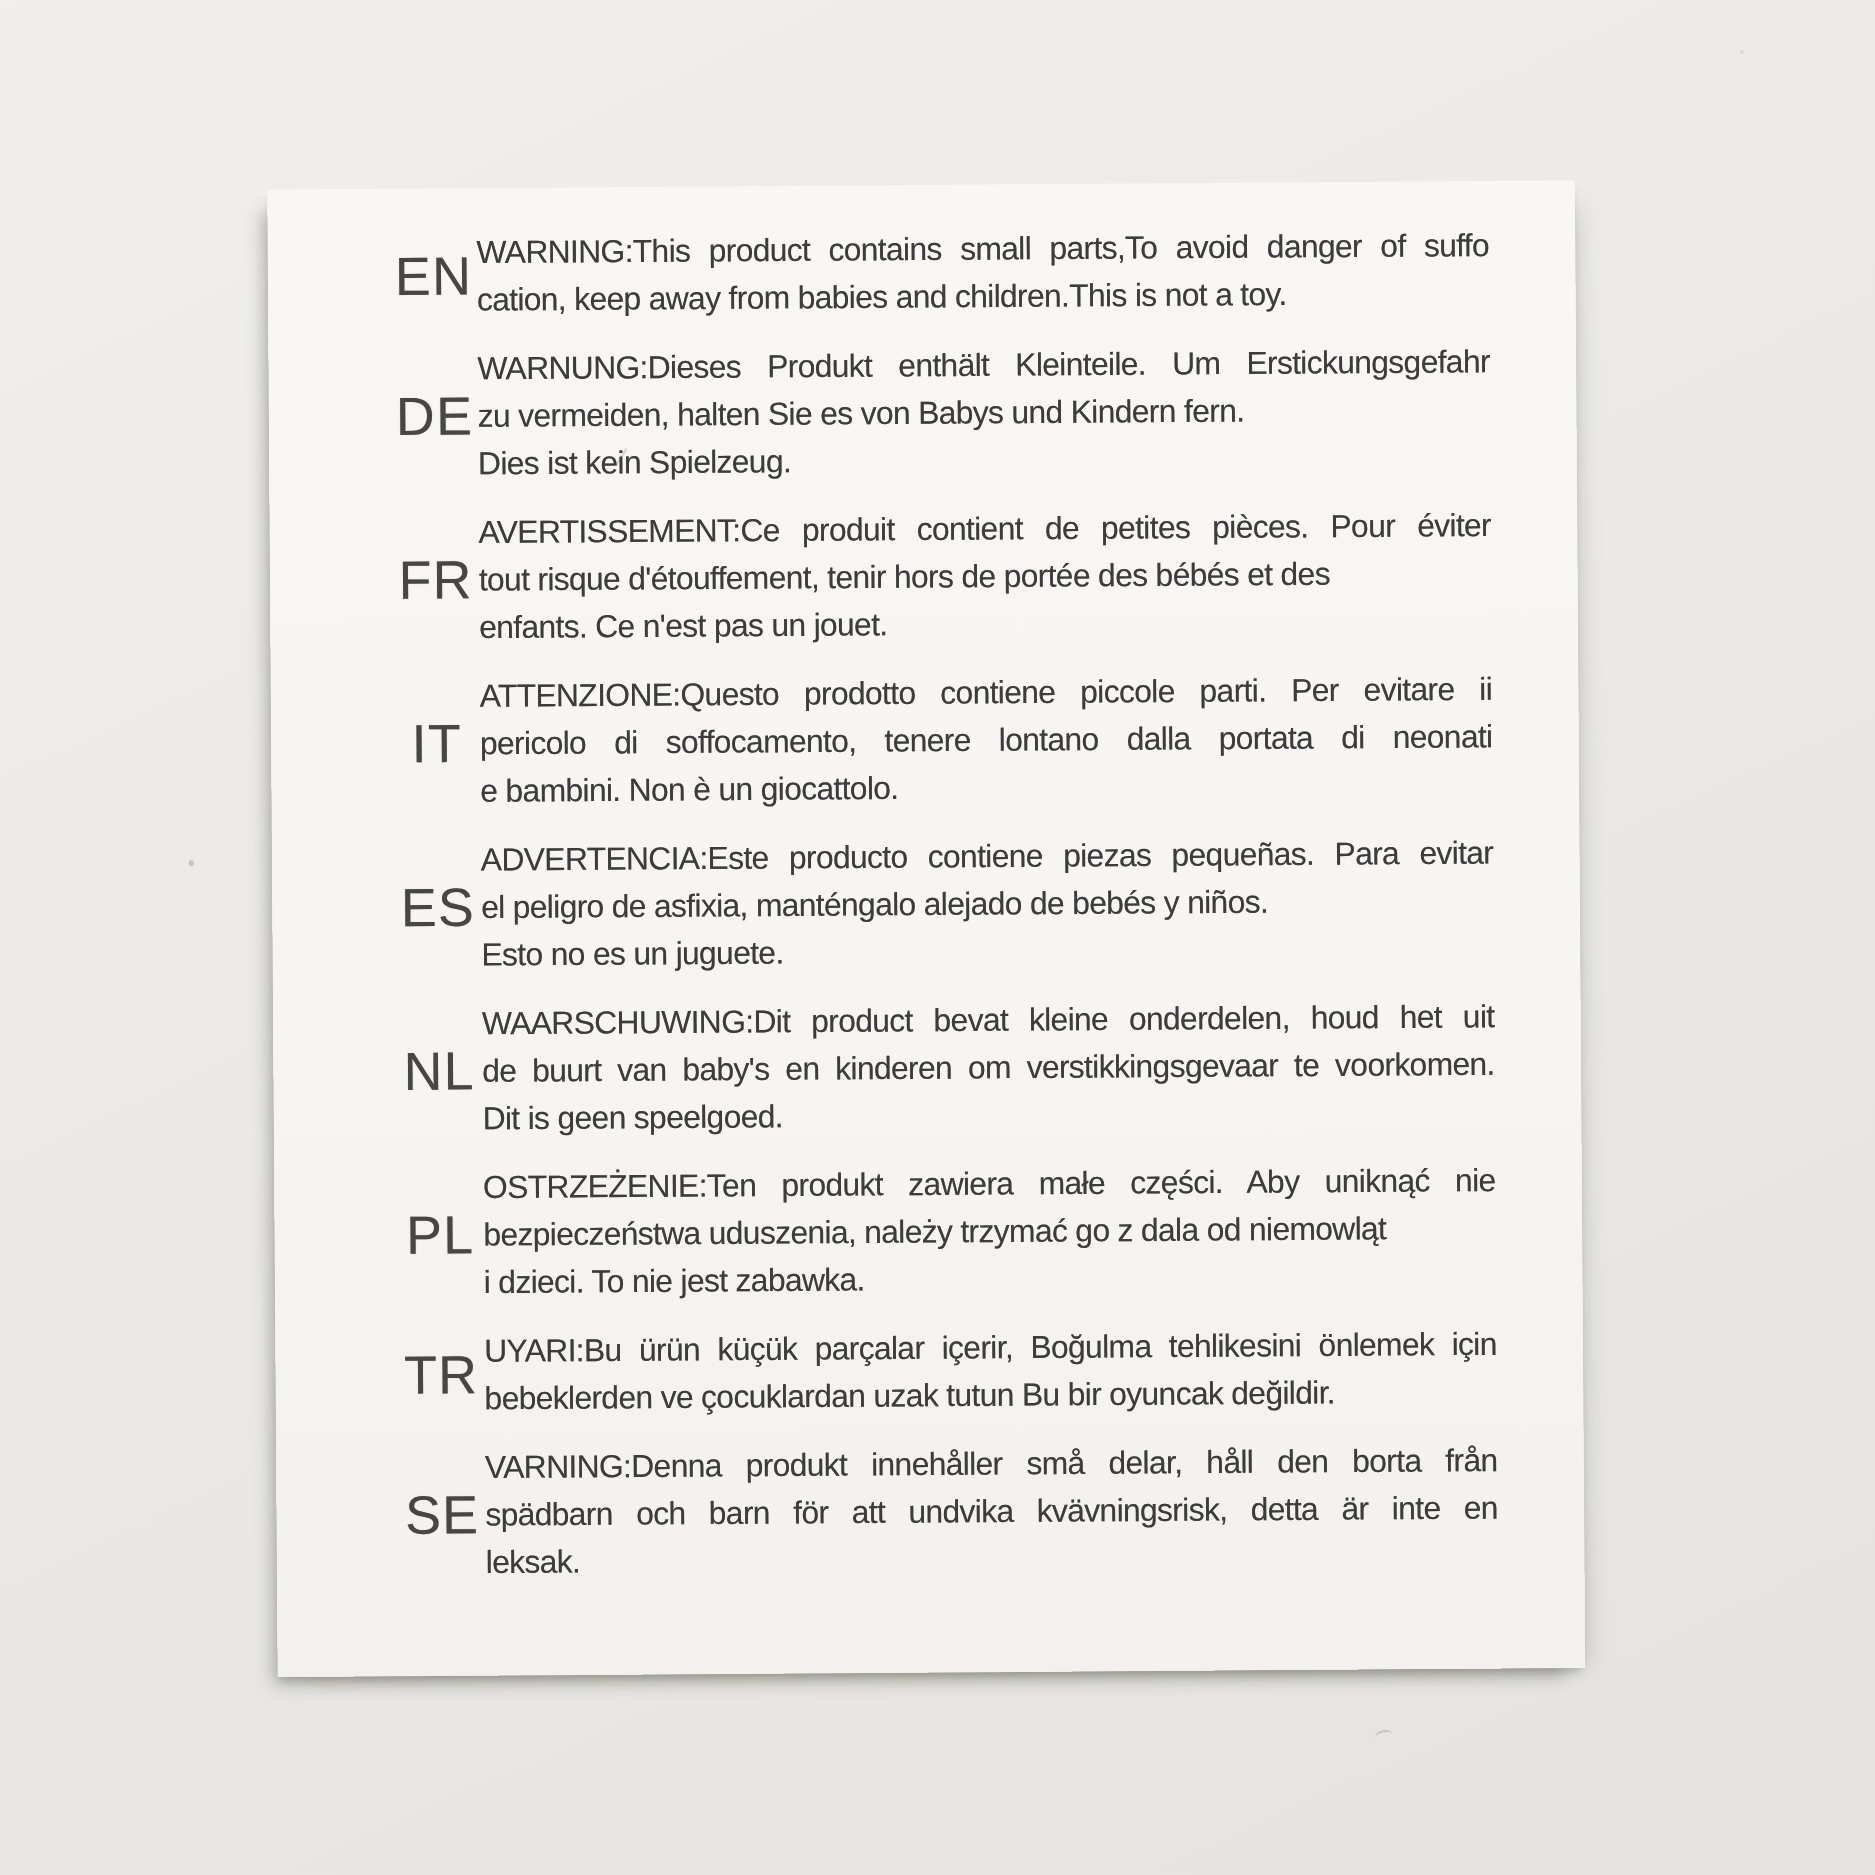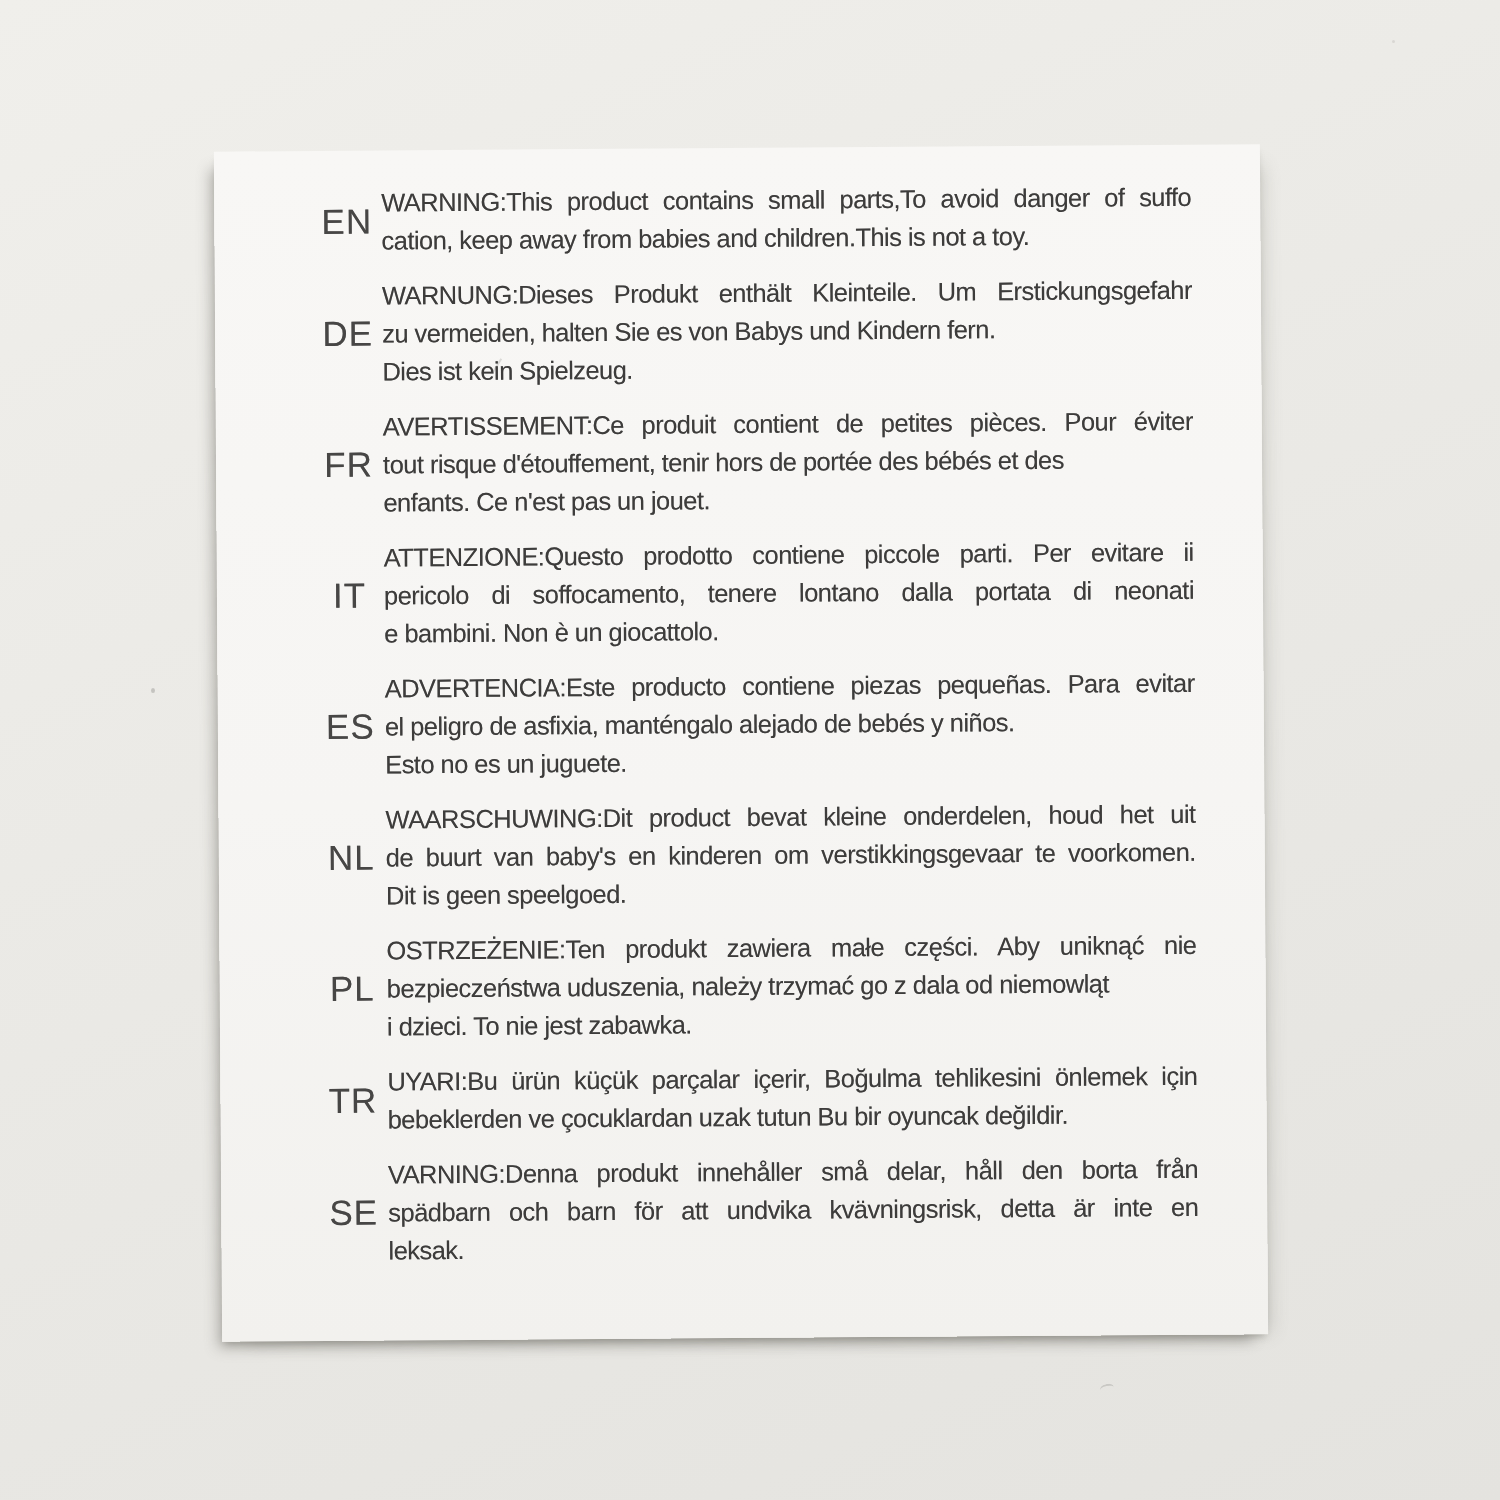--- a/index.html
+++ b/index.html
@@ -26,21 +26,21 @@
     position:absolute;left:0;top:33px;width:100%;
   }
   .row{
     display:flex;align-items:center;margin-bottom:17px;
   }
   .code-cell{
     flex:0 0 167px;box-sizing:border-box;padding-left:58px;
     display:flex;align-items:center;justify-content:center;
   }
   .code{
-    font-size:35px;color:#474645;letter-spacing:1px;
+    font-size:43px;color:#474645;letter-spacing:1px;
     text-shadow:0 0 0.6px rgba(70,70,70,0.55);
     margin-left:40px;
   }
   .lines{
     flex:0 0 810px;width:810px;
   }
   .line{
     font-size:25.5px;line-height:38px;color:#3d3c3b;
     letter-spacing:-0.55px;white-space:nowrap;
     text-align:left;

